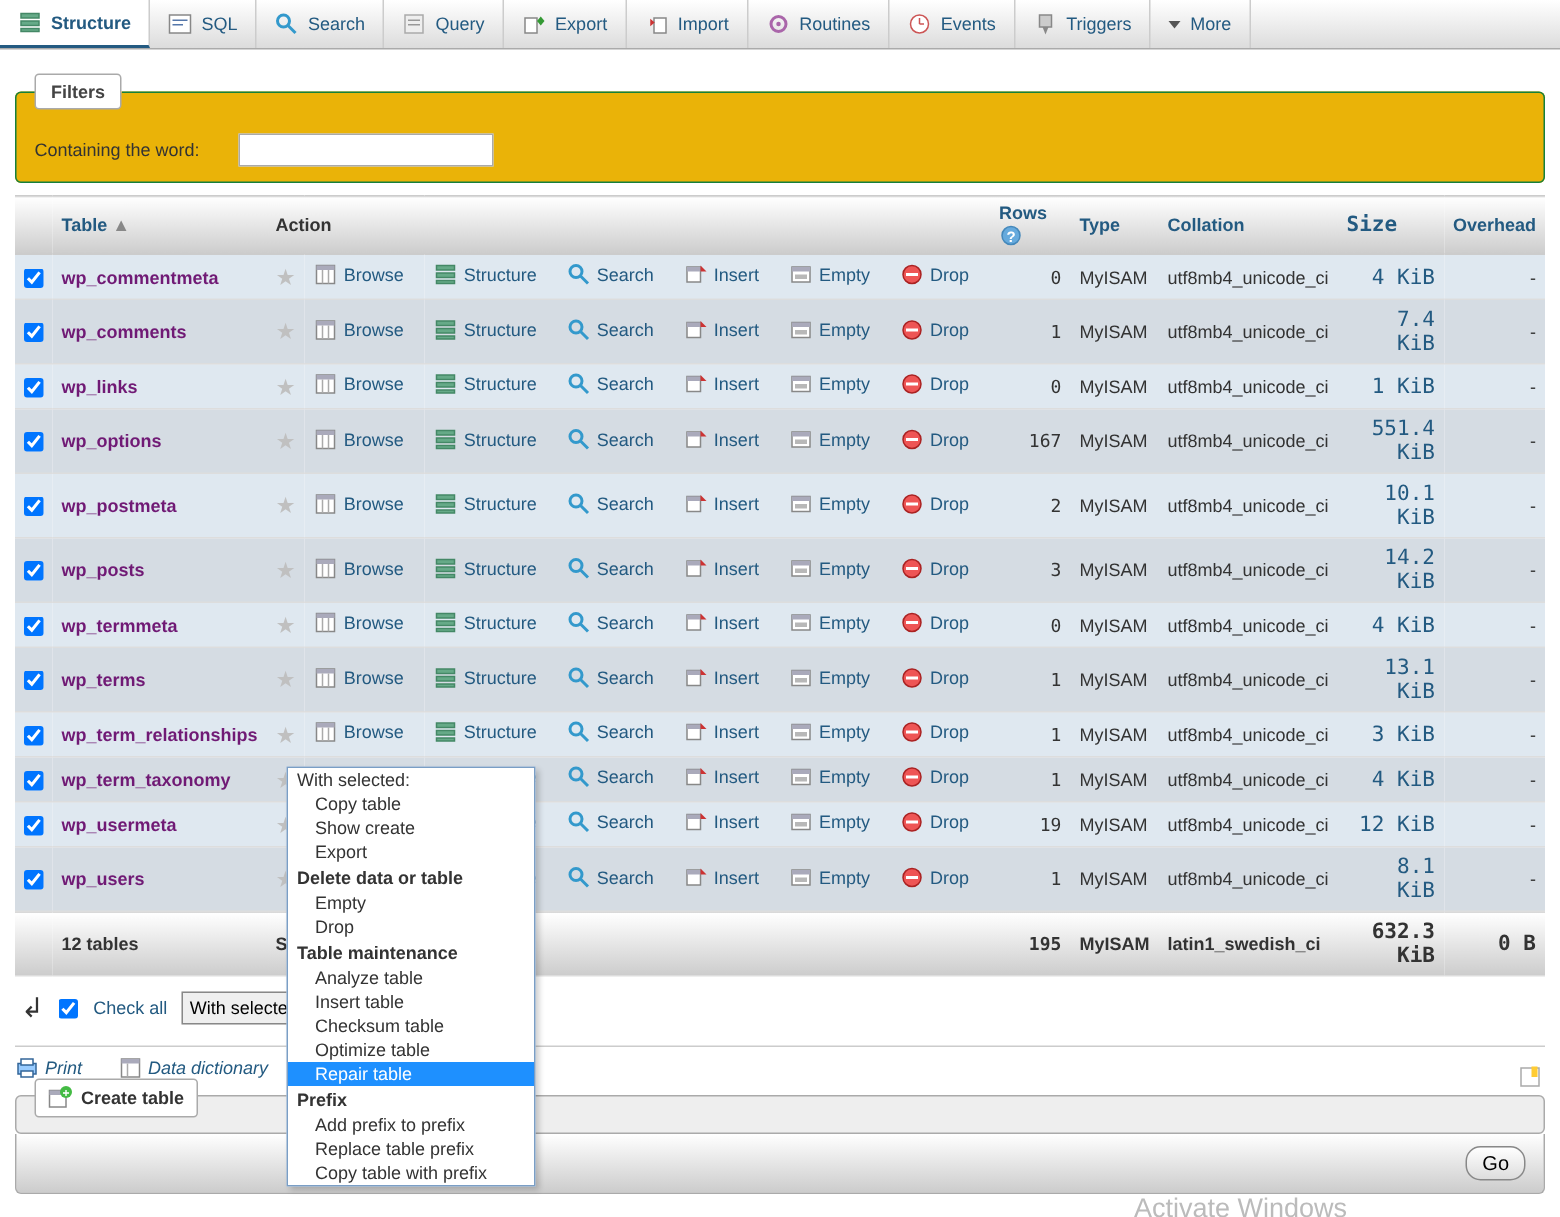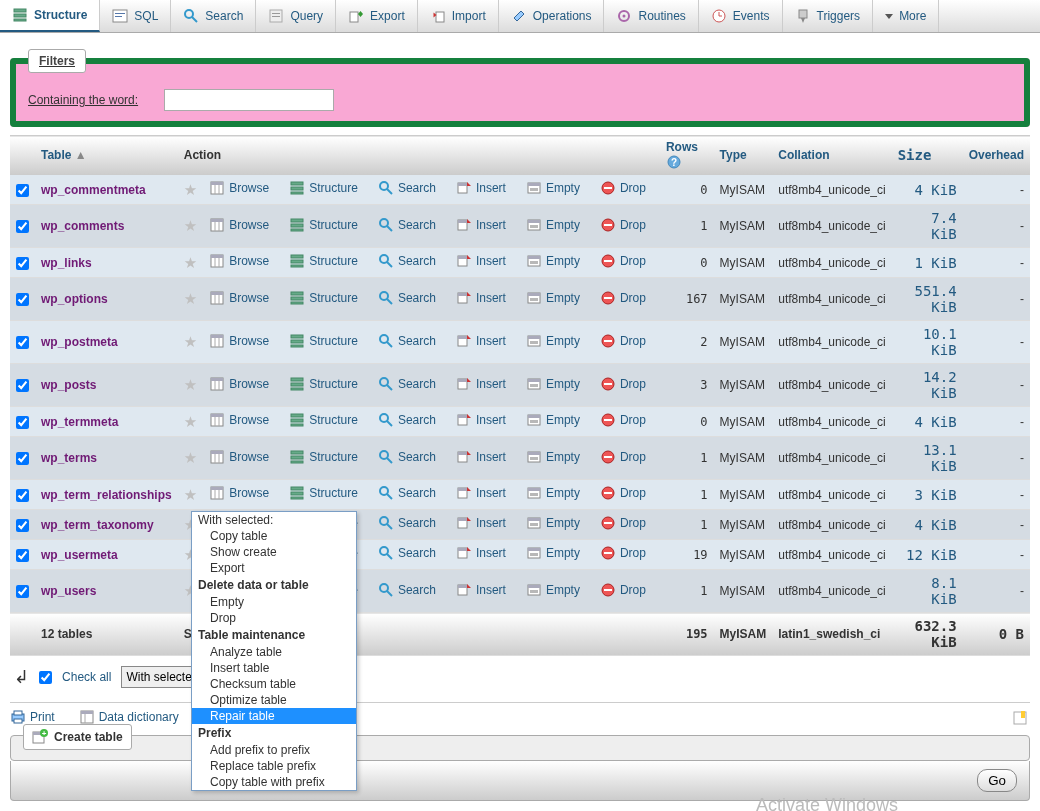--- a/index.html
+++ b/index.html
@@ -4,42 +4,42 @@
 <style>
 * { box-sizing: border-box; margin: 0; padding: 0; }
 body { font-family: sans-serif; font-size: 12px; color: #333; background: #fff; width: 1040px; }
 a { color: #235a81; text-decoration: none; cursor: pointer; }
 .tabs { display: flex; border-bottom: 1px solid #aaa; background: linear-gradient(#fff,#dcdcdc); }
 .tab { display: flex; align-items: center; gap: 6px; padding: 7px 12px; border-right: 1px solid #ccc; color: #235a81; cursor: pointer; }
 .tab.active { background: #fff; border-bottom: 2px solid #235a81; font-weight: bold; }
 .tab-icon { width: 16px; height: 16px; display: inline-flex; align-items: center; justify-content: center; }
 .chevron-down { width:0;height:0;border-left:4px solid transparent;border-right:4px solid transparent;border-top:5px solid #555;display:inline-block; }
 .content { padding: 6px 10px 10px 10px; }
-.fieldset { border: 6px solid #15803d; border-radius: 4px; padding: 10px 12px; margin: 10px 0 8px 0; background: #f9a8d4; text-decoration: underline; }
+.fieldset { border: 1px solid #15803d; border-radius: 4px; padding: 10px 12px; margin: 10px 0 8px 0; background: #eab308; }
 .fieldset legend { background: #fff; border: 1px solid #aaa; padding: 4px 10px; border-radius: 3px; font-weight: bold; color: #444; }
 .filter-row { display: flex; align-items: center; gap: 26px; padding-top: 6px; }
 .filter-row input[type=text]{ border:1px solid #aaa; height:22px; width:170px; padding:2px 4px; }
 table.grid { width: 100%; border-collapse: collapse; margin-top: 6px; }
 table.grid th { text-align: left; padding: 4px 6px; background: linear-gradient(#fff,#ccc); border-top:1px solid #ccc; border-bottom:1px solid #ccc; font-weight: bold; }
 table.grid th a { color: #235a81; }
 table.grid td { padding: 5px 6px; border-bottom: 1px solid #ddd; vertical-align: middle; }
 tr.odd td { background: #dfe8f0; }
 tr.even td { background: #d5dce3; }
 tr.sum td { background: linear-gradient(#fff,#ccc); font-weight: bold; border-top:1px solid #aaa; }
 .tbl-link { color: #701a75; font-weight: bold; }
 .act { display: inline-flex; align-items: center; gap: 4px; margin-right: 8px; color: #235a81; }
 .ico { width:16px; height:16px; display:inline-flex; align-items:center; justify-content:center; }
 .star { color:#c0c0c0; font-size:15px; }
 .num { text-align: right; font-family: monospace; }
 .size { text-align:right; font-family: monospace; color:#235a81; font-size:14px; }
 .dash { text-align:right; }
 .checkall { display:flex; align-items:center; gap:10px; padding: 10px 4px; }
 .arrow-up { font-size:18px; transform: scaleX(-1); display:inline-block; }
 select.withsel { border:1px solid #888; height:22px; font-size:12px; width:166px; }
-.printrow { display:flex; gap:16px; padding: 6px 0 10px 0; border-top:1px solid #ccc; margin-top:4px; }
+.printrow { display:flex; gap:16px; padding: 6px 0 10px 0; border-top:1px solid #ccc; margin-top:4px;font-style:italic; }
 .create-fs { border:1px solid #aaa; border-radius:4px; background:#eee; padding: 14px 12px 10px 12px; position:relative; }
 .create-legend { position:absolute; top:-12px; left:12px; background:#fff; border:1px solid #aaa; padding:4px 8px; border-radius:3px; font-weight:bold; display:flex; align-items:center; gap:6px; }
 .create-row { display:flex; align-items:center; gap:10px; padding-top:10px; }
 .create-row input[type=text]{ border:1px solid #999; height:22px; padding:2px 4px; background:#fff; }
 .go-bar { background:linear-gradient(#fff,#ccc); border:1px solid #aaa; border-top:none; border-radius:0 0 4px 4px; padding:8px 12px; text-align:right; margin-bottom:6px; }
 .go-btn { border:1px solid #888; border-radius:10px; padding:3px 10px; background:linear-gradient(#fff,#ddd); cursor:pointer; }
 .dropdown { position:absolute; left:191px; top:511px; width:166px; background:#fff; border:1px solid #7a9ec5; box-shadow: 2px 2px 4px rgba(0,0,0,.2); font-size:12px; z-index:10; }
 .dropdown .grp { font-weight:bold; padding:2px 6px; }
 .dropdown .opt { padding:1px 6px 1px 18px; cursor:pointer; }
 .dropdown .opt.hl { background:#1e90ff; color:#fff; }
@@ -103,28 +103,20 @@
       <span>Export</span>
     </div>
   <div class="tab">
       <span class="tab-icon">
         <svg width="16" height="16">
           <rect x="6" y="4" width="8" height="10" fill="#fff" stroke="#888"></rect>
           <path d="M1 7 L6 7 L3.5 4 Z" fill="#c33" transform="rotate(90 3.5 7)"></path>
         </svg>
       </span>
       <span>Import</span>
-    </div>
-  <div class="tab">
-      <span class="tab-icon">
-        <svg width="16" height="16">
-          <path d="M3 10 L10 3 L13 6 L6 13 Z" fill="#9cf" stroke="#369"></path>
-        </svg>
-      </span>
-      <span>Operations</span>
     </div>
   <div class="tab">
       <span class="tab-icon">
         <svg width="16" height="16">
           <circle cx="8" cy="8" r="5" fill="none" stroke="#a6a" stroke-width="2"></circle>
           <circle cx="8" cy="8" r="1.5" fill="#a6a"></circle>
         </svg>
       </span>
       <span>Routines</span>
     </div>

